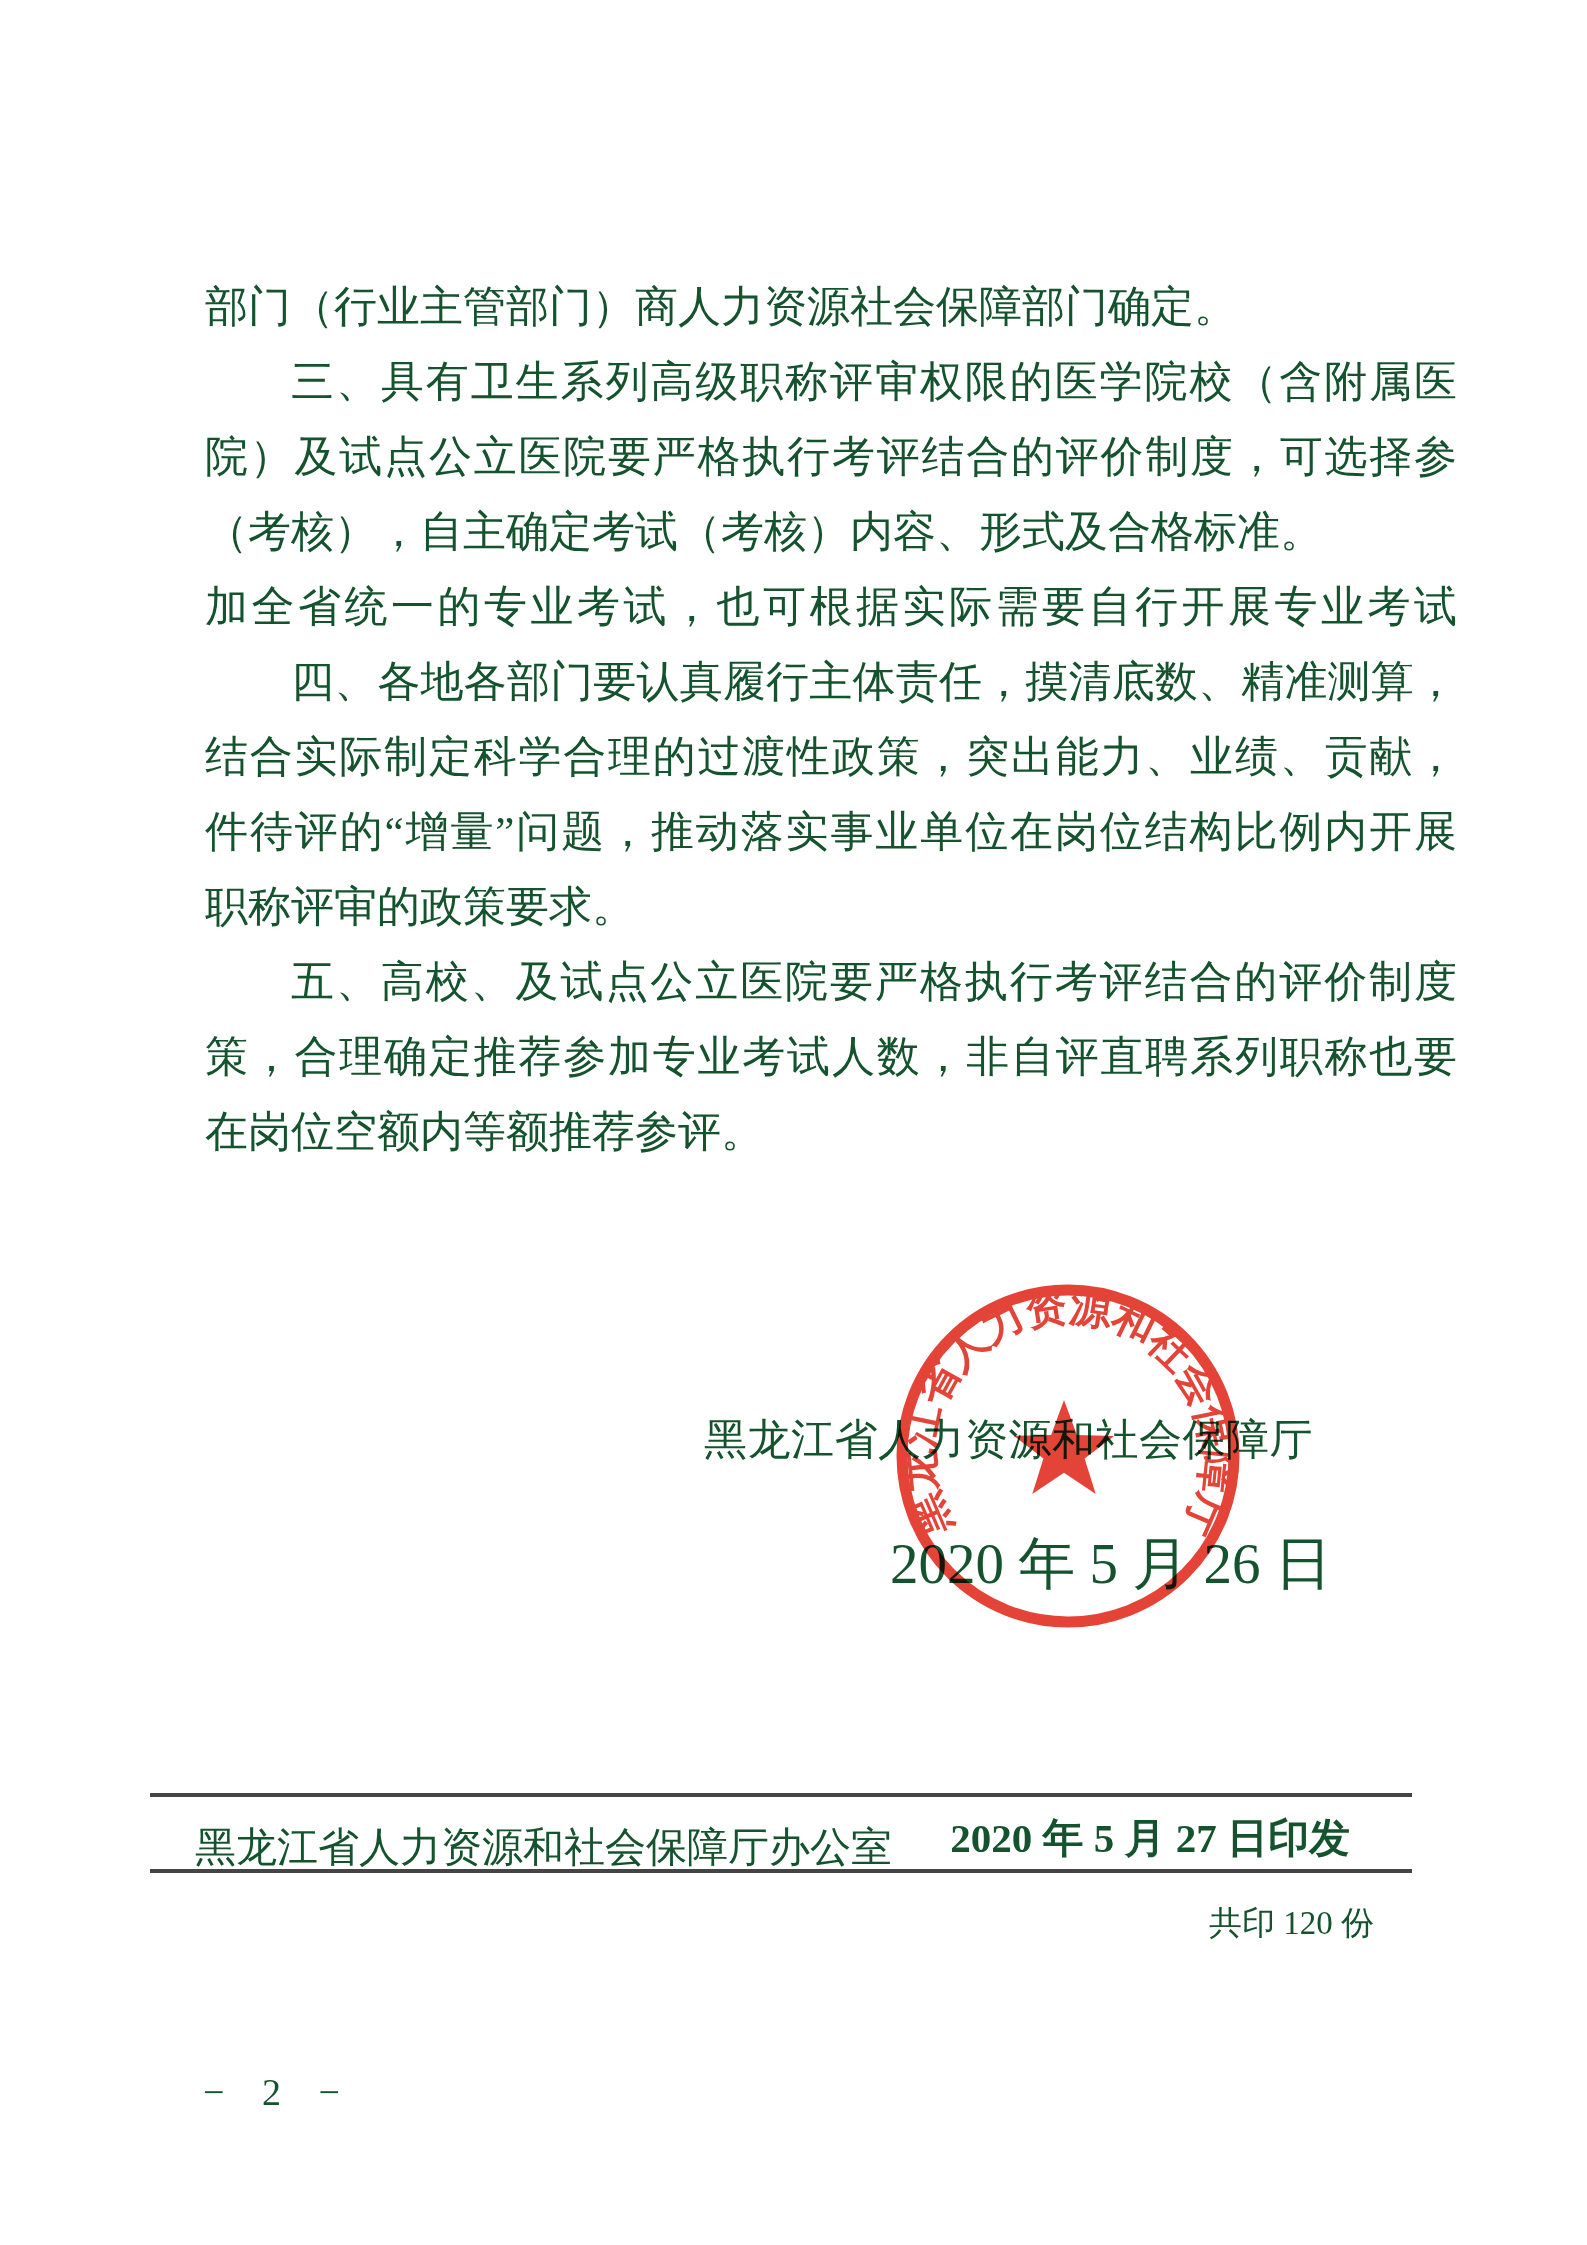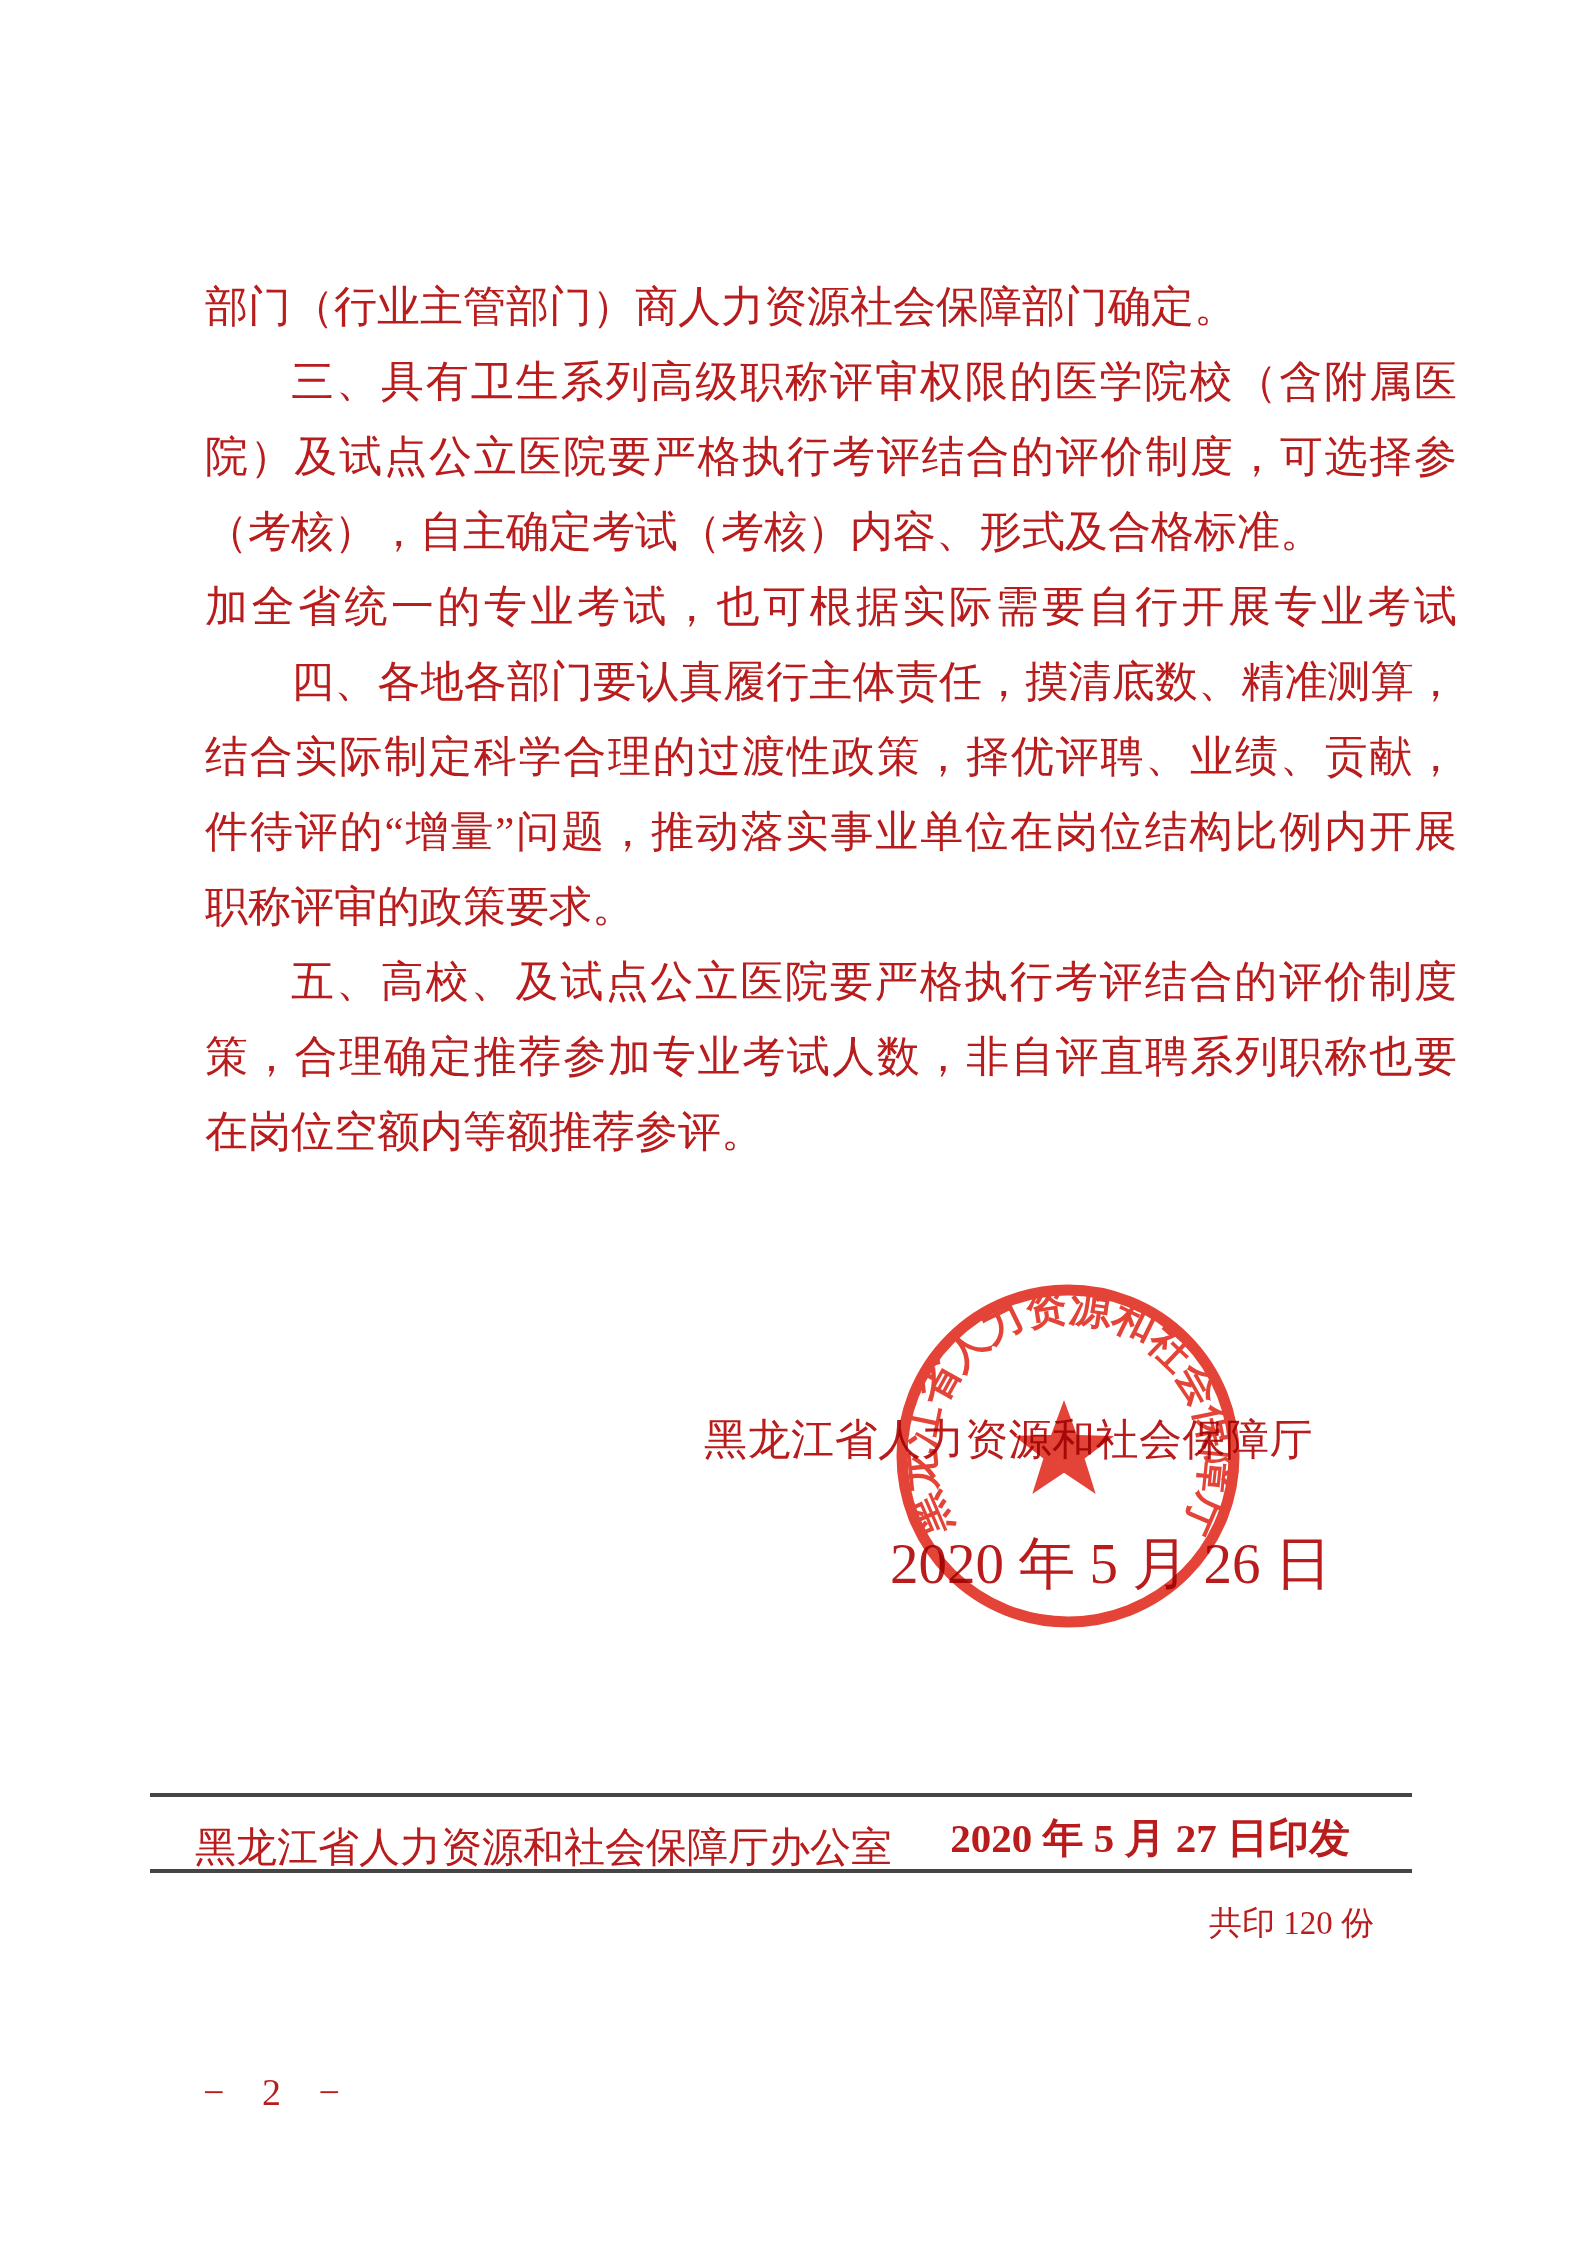--- a/index.html
+++ b/index.html
@@ -6,21 +6,21 @@
     margin: 0;
     padding: 0;
     background: #ffffff;
   }
   .page {
     position: relative;
     width: 1587px;
     height: 2245px;
     background: #ffffff;
     font-family: "Liberation Serif", "DejaVu Serif", serif;
-    color: #b91c1c;
+    color: #14532d;
     overflow: hidden;
   }
   
   .body-text {
     position: absolute;
     left: 205px;
     top: 269px;
     width: 1252px;
     font-size: 43px;
   }
@@ -121,21 +121,21 @@
 
 <div class="page">
 
   <div class="body-text" id="body-lines">
       <div class="line">部门（行业主管部门）商人力资源社会保障部门确定。</div>
       <div class="line fill ind">三、具有卫生系列高级职称评审权限的医学院校（含附属医</div>
       <div class="line fill">院）及试点公立医院要严格执行考评结合的评价制度，可选择参</div>
       <div class="line">（考核），自主确定考试（考核）内容、形式及合格标准。</div>
       <div class="line fill">加全省统一的专业考试，也可根据实际需要自行开展专业考试</div>
       <div class="line fill ind">四、各地各部门要认真履行主体责任，摸清底数、精准测算，</div>
-      <div class="line fill">结合实际制定科学合理的过渡性政策，择优评聘、业绩、贡献，</div>
+      <div class="line fill">结合实际制定科学合理的过渡性政策，突出能力、业绩、贡献，</div>
       <div class="line fill">件待评的“增量”问题，推动落实事业单位在岗位结构比例内开展</div>
       <div class="line">职称评审的政策要求。</div>
       <div class="line fill ind">五、高校、及试点公立医院要严格执行考评结合的评价制度</div>
       <div class="line fill">策，合理确定推荐参加专业考试人数，非自评直聘系列职称也要</div>
       <div class="line">在岗位空额内等额推荐参评。</div>
     </div>
 
   <div class="sig-issuer">黑龙江省人力资源和社会保障厅</div>
 
   <div class="sig-date">2020 年 5 月 26 日</div>

